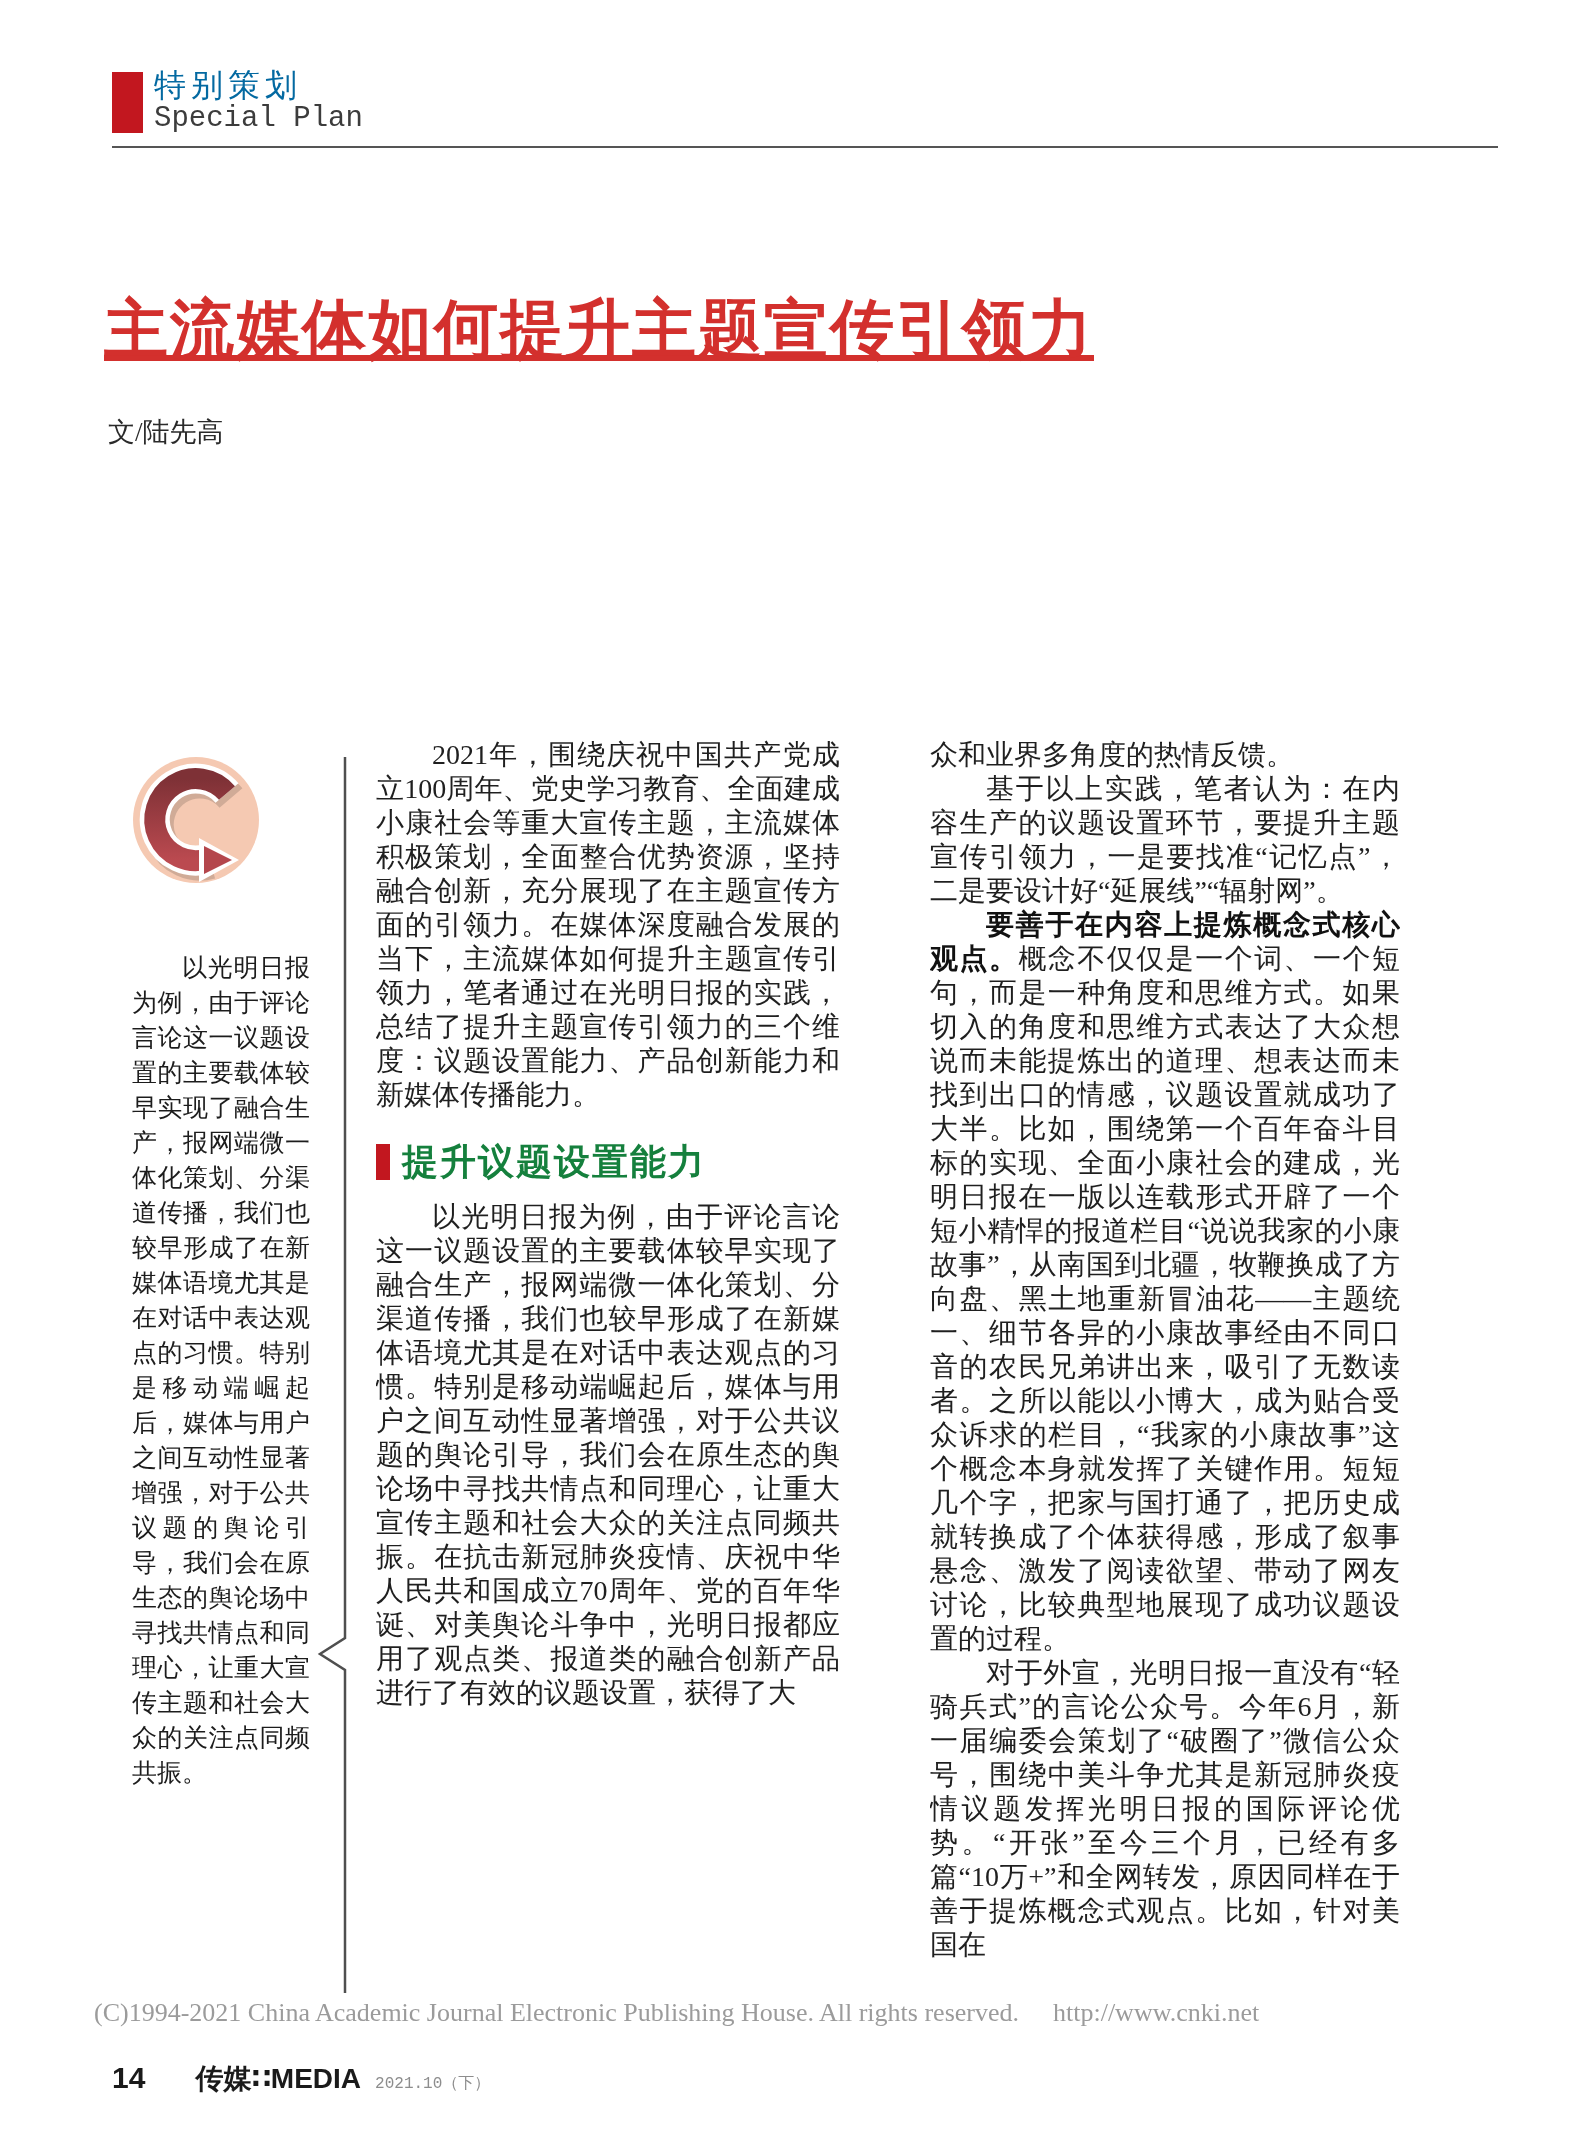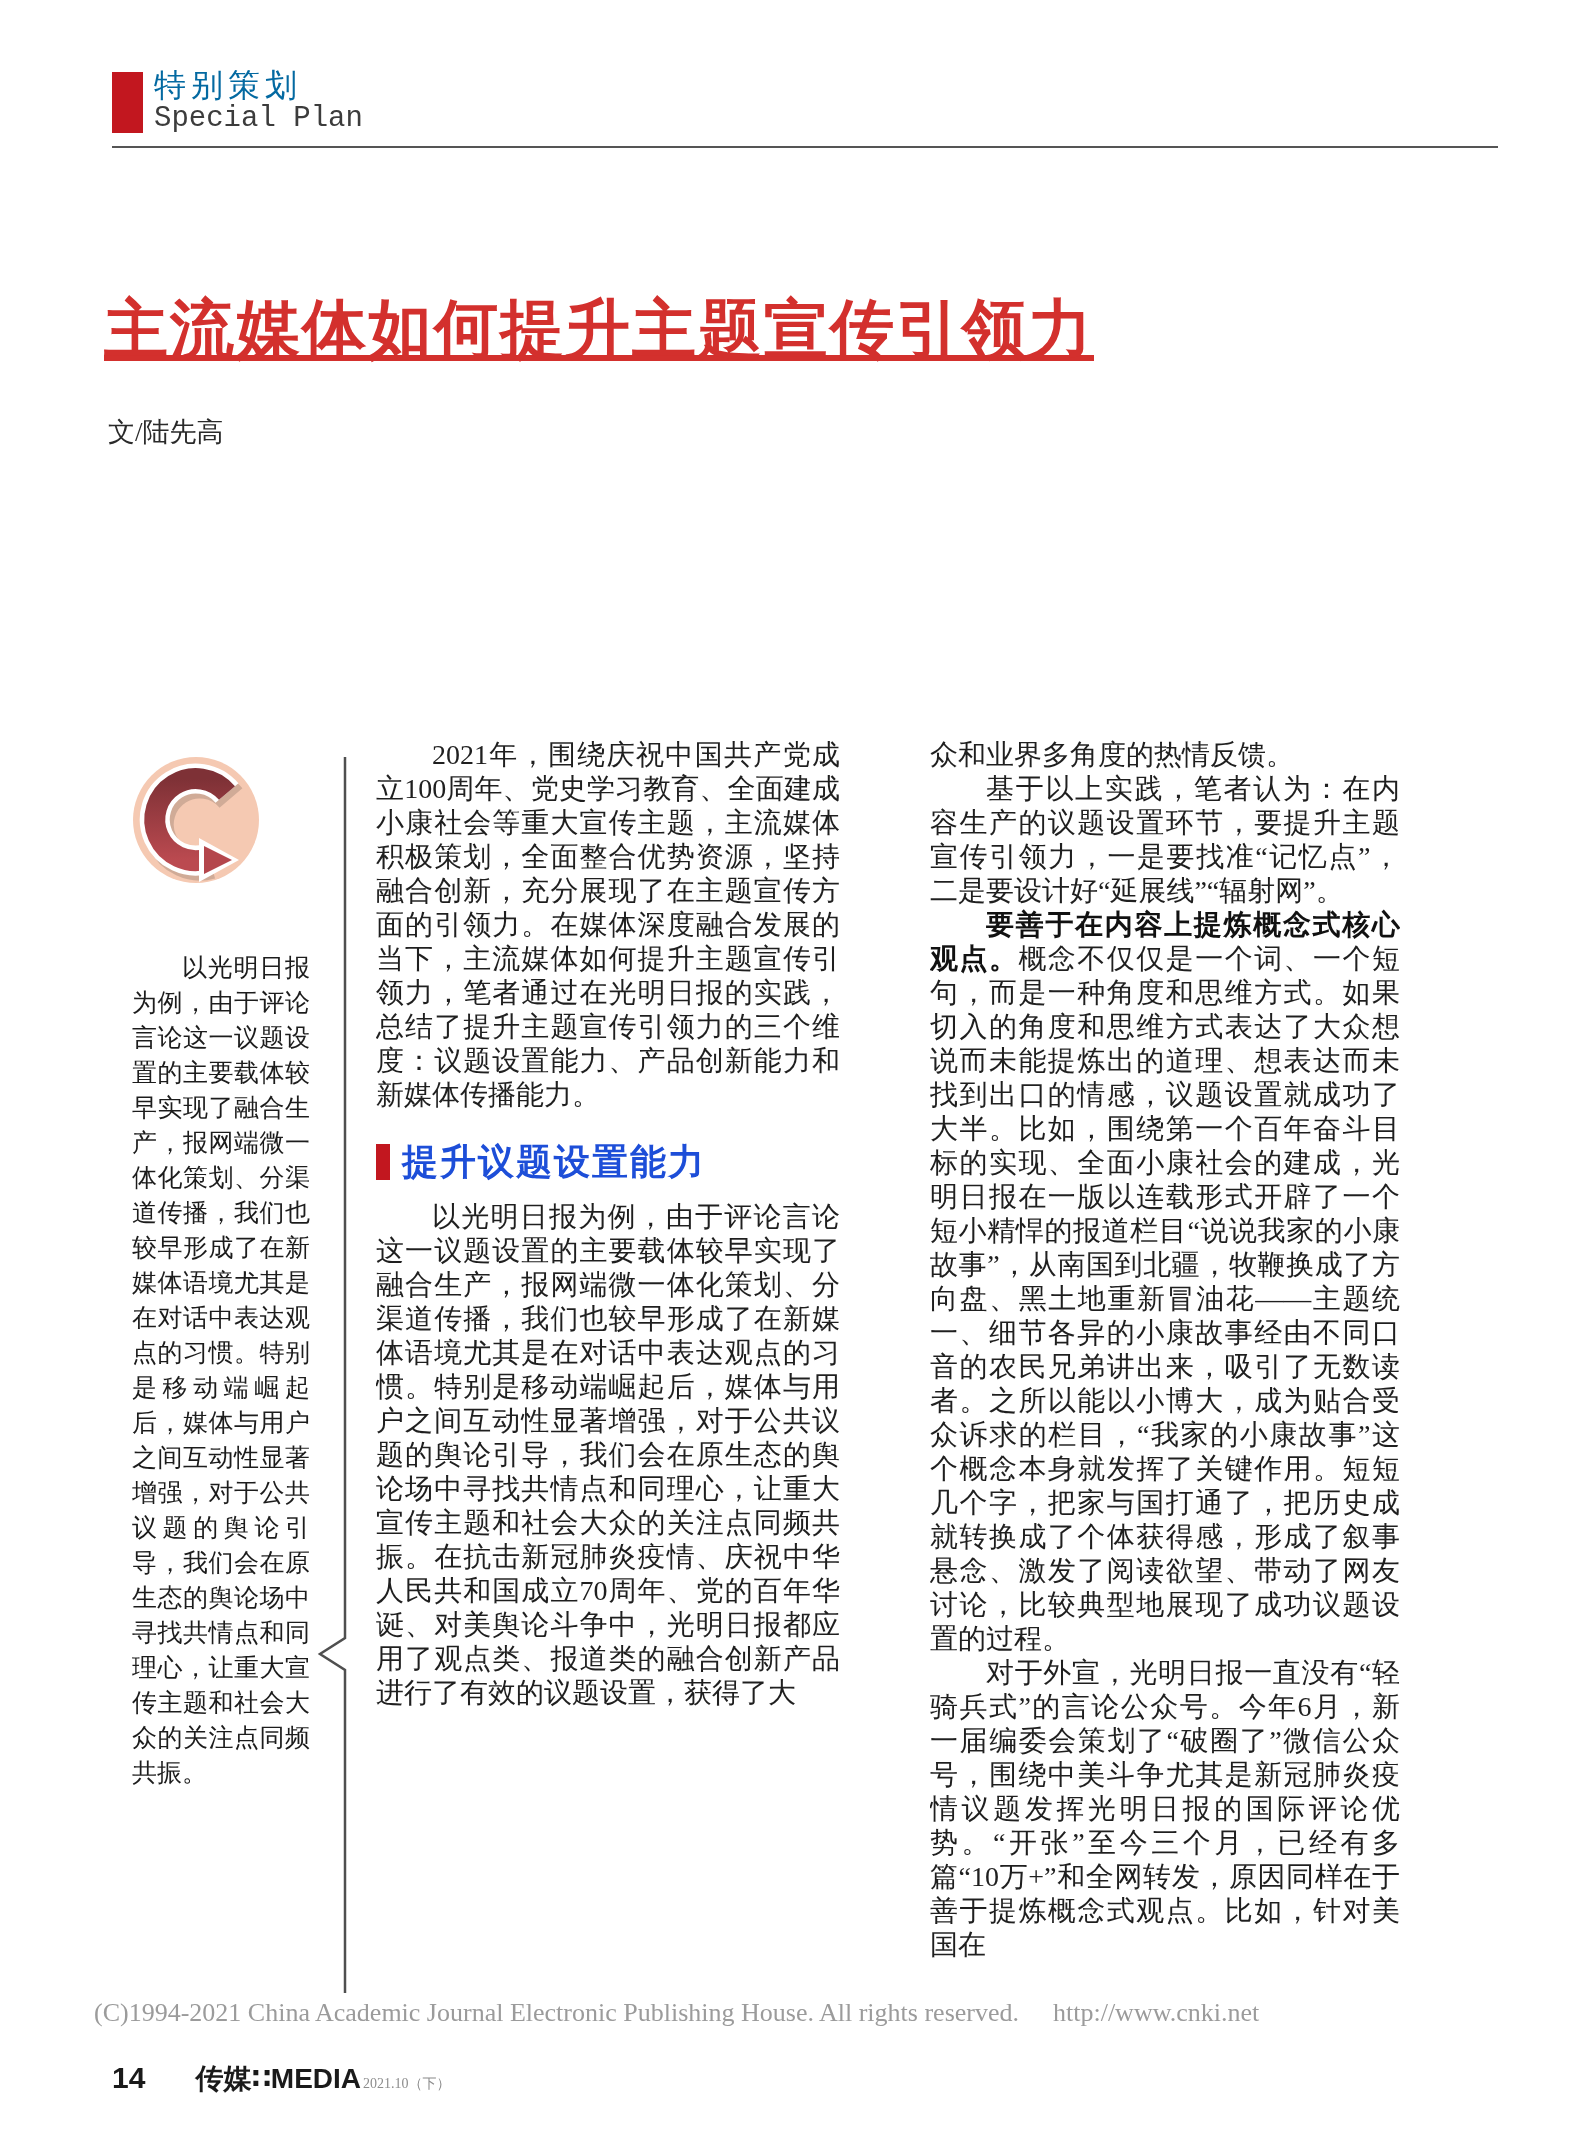--- a/index.html
+++ b/index.html
@@ -32,31 +32,31 @@
   #divider-svg{left:314px;top:757px;}
 
   
   .col{top:738px;height:1256px;overflow:hidden;}
   #col1{left:376px;width:464px;}
   #col2{left:930px;width:470px;}
   .body-p{margin:0;font-size:28px;line-height:34px;text-align:justify;text-indent:2em;color:#1f1f1f;}
   .body-p.noindent{text-indent:0;}
   #section-heading{margin:28px 0 16px 0;display:flex;align-items:center;}
   #section-heading .bar{width:14px;height:36px;background:#c2171f;margin-right:12px;flex:0 0 auto;}
-  #section-heading .txt{font-size:36px;font-weight:700;letter-spacing:2px;color:#1d4ed8;
+  #section-heading .txt{font-size:36px;font-weight:700;letter-spacing:2px;color:#15803d;
         font-family:"Liberation Sans","DejaVu Sans",sans-serif;line-height:44px;}
   .bold-lead{font-weight:700;font-family:"Liberation Sans","DejaVu Sans",sans-serif;color:#111;}
 
   
   #copyright{left:94px;top:1998px;width:1404px;font-size:26px;color:#9b9b9b;white-space:nowrap;}
   #copyright .url{margin-left:34px;}
   #page-footer{left:112px;top:2060px;width:800px;display:flex;align-items:baseline;}
   #page-num{font-size:30px;font-weight:700;color:#1a1a1a;font-family:"Liberation Sans","DejaVu Sans",sans-serif;}
   #journal-name{margin-left:50px;font-size:28px;font-weight:700;color:#1a1a1a;font-family:"Liberation Sans","DejaVu Sans",sans-serif;}
-  #issue{margin-left:2px;font-size:14px;color:#8d8d8d;font-family:Liberation Serif, serif;}
+  #issue{margin-left:14px;font-size:16px;color:#8d8d8d;font-family:Liberation Mono, monospace;}
 </style>
 </head>
 <body>
 
 <div class="abs" id="cat-block"></div>
 <div class="abs" id="cat-cn">特别策划</div>
 <div class="abs" id="cat-en">Special Plan</div>
 <div class="abs" id="header-rule"></div>
 
 <h1 class="abs" id="title" style="margin:0">主流媒体如何提升主题宣传引领力</h1>

